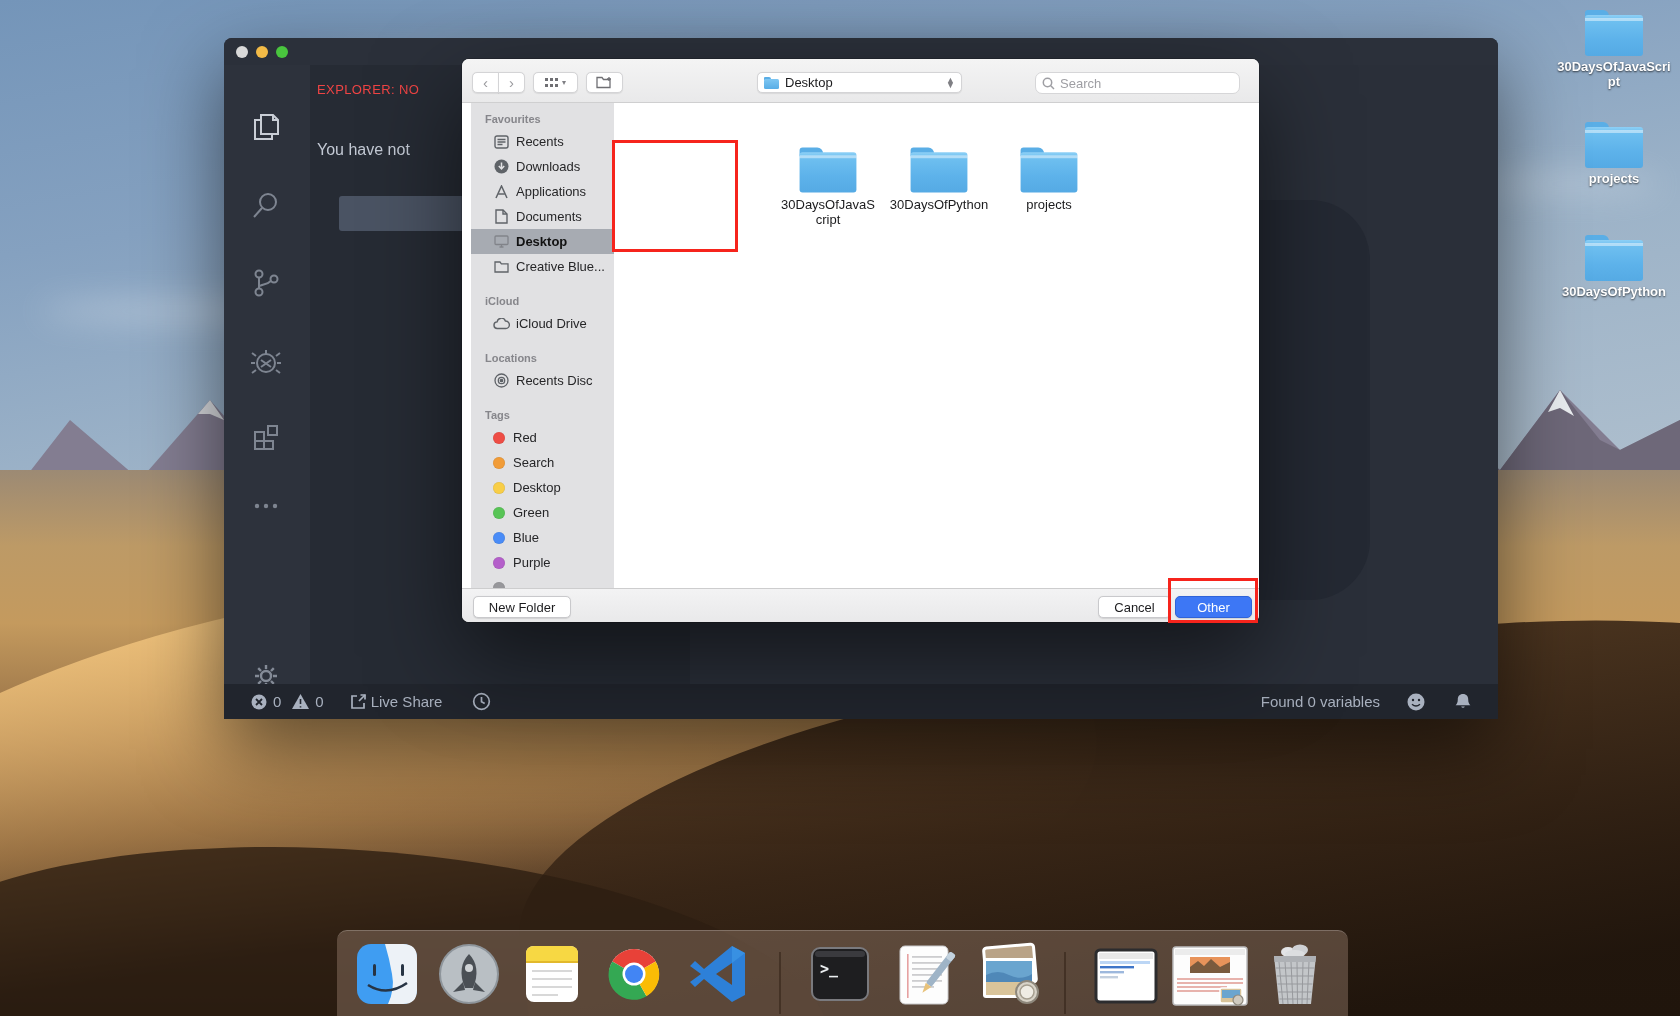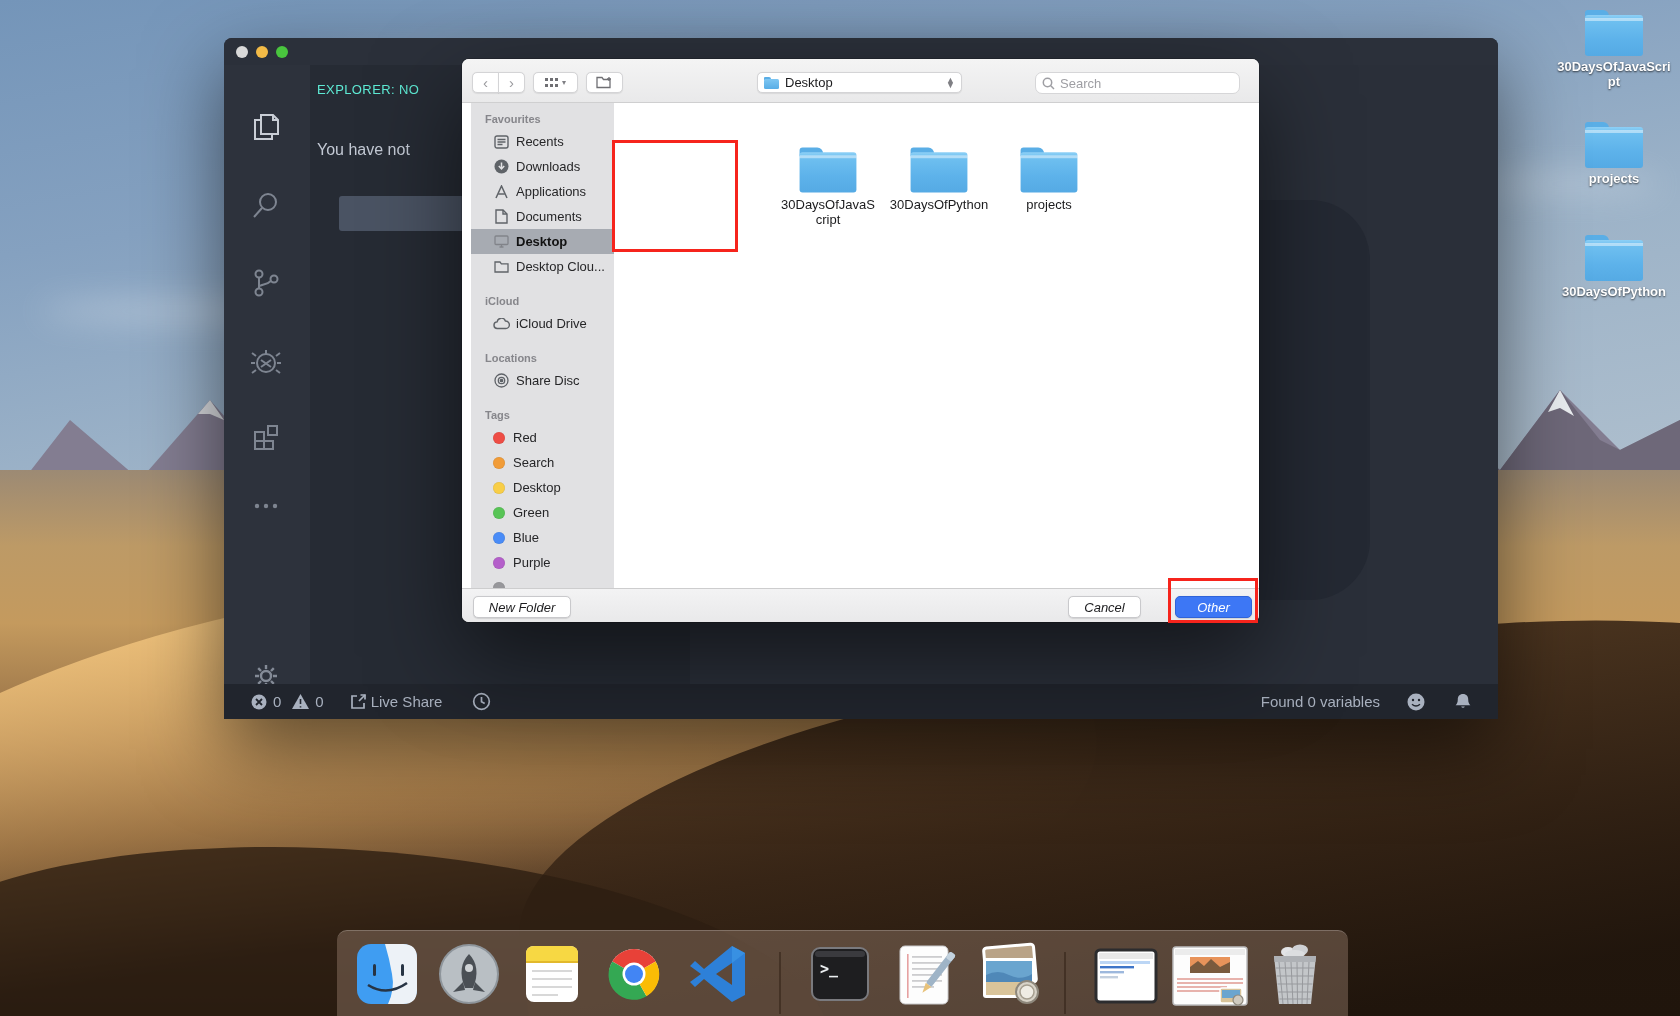--- a/index.html
+++ b/index.html
@@ -32,21 +32,21 @@
   .folder-gfx .bodyy:before { content:""; position:absolute; left:0; top:3px; width:100%; height:3px; background:rgba(255,255,255,.45); }
 
   
   .vswin { left:224px; top:38px; width:1274px; height:681px; background:#2a2f39; border-radius:8px 8px 0 0;
            box-shadow:0 30px 80px rgba(0,0,0,.55); }
   .vs-titlebar { position:absolute; left:0; top:0; width:100%; height:27px; background:#2b303a; border-radius:8px 8px 0 0; }
   .tl-dot { position:absolute; top:8px; width:12px; height:12px; border-radius:50%; }
   .vs-activity { position:absolute; left:0; top:27px; width:86px; height:619px; background:#2d323c; }
   .act-ic { position:absolute; left:22px; width:40px; height:40px; display:flex; align-items:center; justify-content:center; }
   .vs-sidebar { position:absolute; left:86px; top:27px; width:380px; height:619px; background:#262b34; overflow:hidden; }
-  .vs-exp-title { position:absolute; left:93px; top:44px; color:#5eead4; font-size:13px; letter-spacing:.4px; white-space:nowrap; }
+  .vs-exp-title { position:absolute; left:93px; top:44px; color:#ef4444; font-size:13px; letter-spacing:.4px; white-space:nowrap; }
   .vs-exp-msg { position:absolute; left:93px; top:103px; color:#c3c9d4; font-size:16px; white-space:nowrap; }
   .vs-open-btn { position:absolute; left:115px; top:158px; width:150px; height:35px; background:#4a5363; border-radius:3px; }
   .vs-editor { position:absolute; left:466px; top:27px; width:808px; height:619px; background:#2a2f39; }
   .vs-watermark { position:absolute; left:450px; top:135px; width:230px; height:400px; background:#242933; border-radius:60px; }
   .vs-status { position:absolute; left:0; top:646px; width:1274px; height:35px; background:#21252d;
                display:flex; align-items:center; color:#a9b1bf; font-size:15px; }
   .st-gap { display:inline-block; }
   .vs-status svg { display:block; }
 
   
@@ -83,21 +83,21 @@
   .group-hdr { position:absolute; left:0; top:0; width:645px; height:29px; line-height:29px; padding-left:16px;
                font-size:14px; font-weight:bold; color:#111; border-bottom:1px solid #d8d8d9; background:#fff; }
   .dlg-folder { position:absolute; top:44px; width:100px; text-align:center; }
   .dlg-folder .dlabel { margin-top:5px; font-size:13px; color:#1b1b1d; line-height:1.15; word-break:break-all; }
   .dlg-folder .folder-gfx { transform:scale(.98); }
 
   .dlg-bottom { position:absolute; left:0; top:529px; width:797px; height:34px; background:linear-gradient(180deg,#f3f3f4,#e9e9ea);
                 border-top:1px solid #cdcdce; border-radius:0 0 7px 7px; }
   .dlg-btn { position:absolute; top:7px; height:22px; border-radius:5px; background:#fff; border:1px solid #c9c9cc;
              font-size:13px; color:#1c1c1e; display:flex; align-items:center; justify-content:center;
-             box-shadow:0 .5px 1px rgba(0,0,0,.1); font-family:"Liberation Sans",sans-serif;font-style:italic; }
+             box-shadow:0 .5px 1px rgba(0,0,0,.1); font-family:"Liberation Sans",sans-serif; }
   .dlg-btn.primary { color:#fff; border:1px solid #2f63d8; }
 
   .annot { border-style:solid; border-width:3px; z-index:50; }
 
   
   .dock-panel { left:337px; top:930px; width:1011px; height:86px; border-radius:10px 10px 0 0;
                 background:rgba(158,132,114,.42); border-top:1px solid rgba(255,255,255,.22); }
   .dock-ic { position:absolute; top:942px; width:64px; height:64px; }
   .dock-sep { position:absolute; top:952px; width:2px; height:62px; background:rgba(50,32,22,.55); }
   .dock-ic svg { display:block; }
@@ -350,21 +350,21 @@
           </svg>
       </span>
       <span class="sb-label">Desktop</span>
     </div>
     <div class="sb-row">
       <span class="sb-ic">
         <svg width="15" height="13" viewBox="0 0 15 13" fill="none" stroke="#5f6368" stroke-width="1.3">
             <path d="M1 2 h5 l1.4 1.8 H14 V12 H1 Z"></path>
           </svg>
       </span>
-      <span class="sb-label">Desktop Clou...</span>
+      <span class="sb-label">Creative Blue...</span>
     </div>
     <div style="height:12px"></div>
     <div class="sb-hdr">iCloud</div>
     <div class="sb-row">
       <span class="sb-ic">
         <svg width="17" height="12" viewBox="0 0 17 12" fill="none" stroke="#5f6368" stroke-width="1.4">
             <path d="M4.5 10.5 a3.3 3.3 0 0 1 -.4 -6.6 a4.3 4.3 0 0 1 8.3 -.9 a3 3 0 0 1 .4 7.5 z"></path>
           </svg>
       </span>
       <span class="sb-label">iCloud Drive</span>
@@ -372,21 +372,21 @@
     <div style="height:12px"></div>
     <div class="sb-hdr">Locations</div>
     <div class="sb-row">
       <span class="sb-ic">
         <svg width="15" height="15" viewBox="0 0 15 15" fill="none" stroke="#5f6368" stroke-width="1.3">
             <circle cx="7.5" cy="7.5" r="6.5"></circle>
             <circle cx="7.5" cy="7.5" r="3.2"></circle>
             <circle cx="7.5" cy="7.5" r="1.2" fill="#5f6368"></circle>
           </svg>
       </span>
-      <span class="sb-label">Share Disc</span>
+      <span class="sb-label">Recents Disc</span>
     </div>
     <div style="height:12px"></div>
     <div class="sb-hdr">Tags</div>
     <div class="sb-row">
       <span class="tag-dot" style="background-color: rgb(238, 77, 69);"></span>
       <span class="sb-label">Red</span>
     </div>
     <div class="sb-row">
       <span class="tag-dot" style="background-color: rgb(241, 156, 56);"></span>
       <span class="sb-label">Search</span>
@@ -432,21 +432,21 @@
       <div class="folder-gfx">
           <div class="tab"></div>
           <div class="bodyy"></div>
         </div>
       <div class="dlabel" style="word-break:normal">projects</div>
     </div>
   </div>
 
   <div class="dlg-bottom">
     <button class="dlg-btn" style="left:11px;width:98px">New Folder</button>
-    <button class="dlg-btn" style="left:606px;width:73px">Cancel</button>
+    <button class="dlg-btn" style="left:636px;width:73px">Cancel</button>
     <button class="dlg-btn primary" style="left: 713px; width: 77px; background-color: rgb(61, 119, 245);">Other</button>
   </div>
 </div>
 
 <div class="abs annot" style="left: 612px; top: 140px; width: 126px; height: 112px; border-color: rgb(246, 36, 28);"></div>
 <div class="abs annot" style="left: 1168px; top: 578px; width: 90px; height: 45px; border-color: rgb(246, 36, 28);"></div>
 
 <div class="abs dock-panel"></div>
 
 <div class="dock-ic" style="left:355px">

